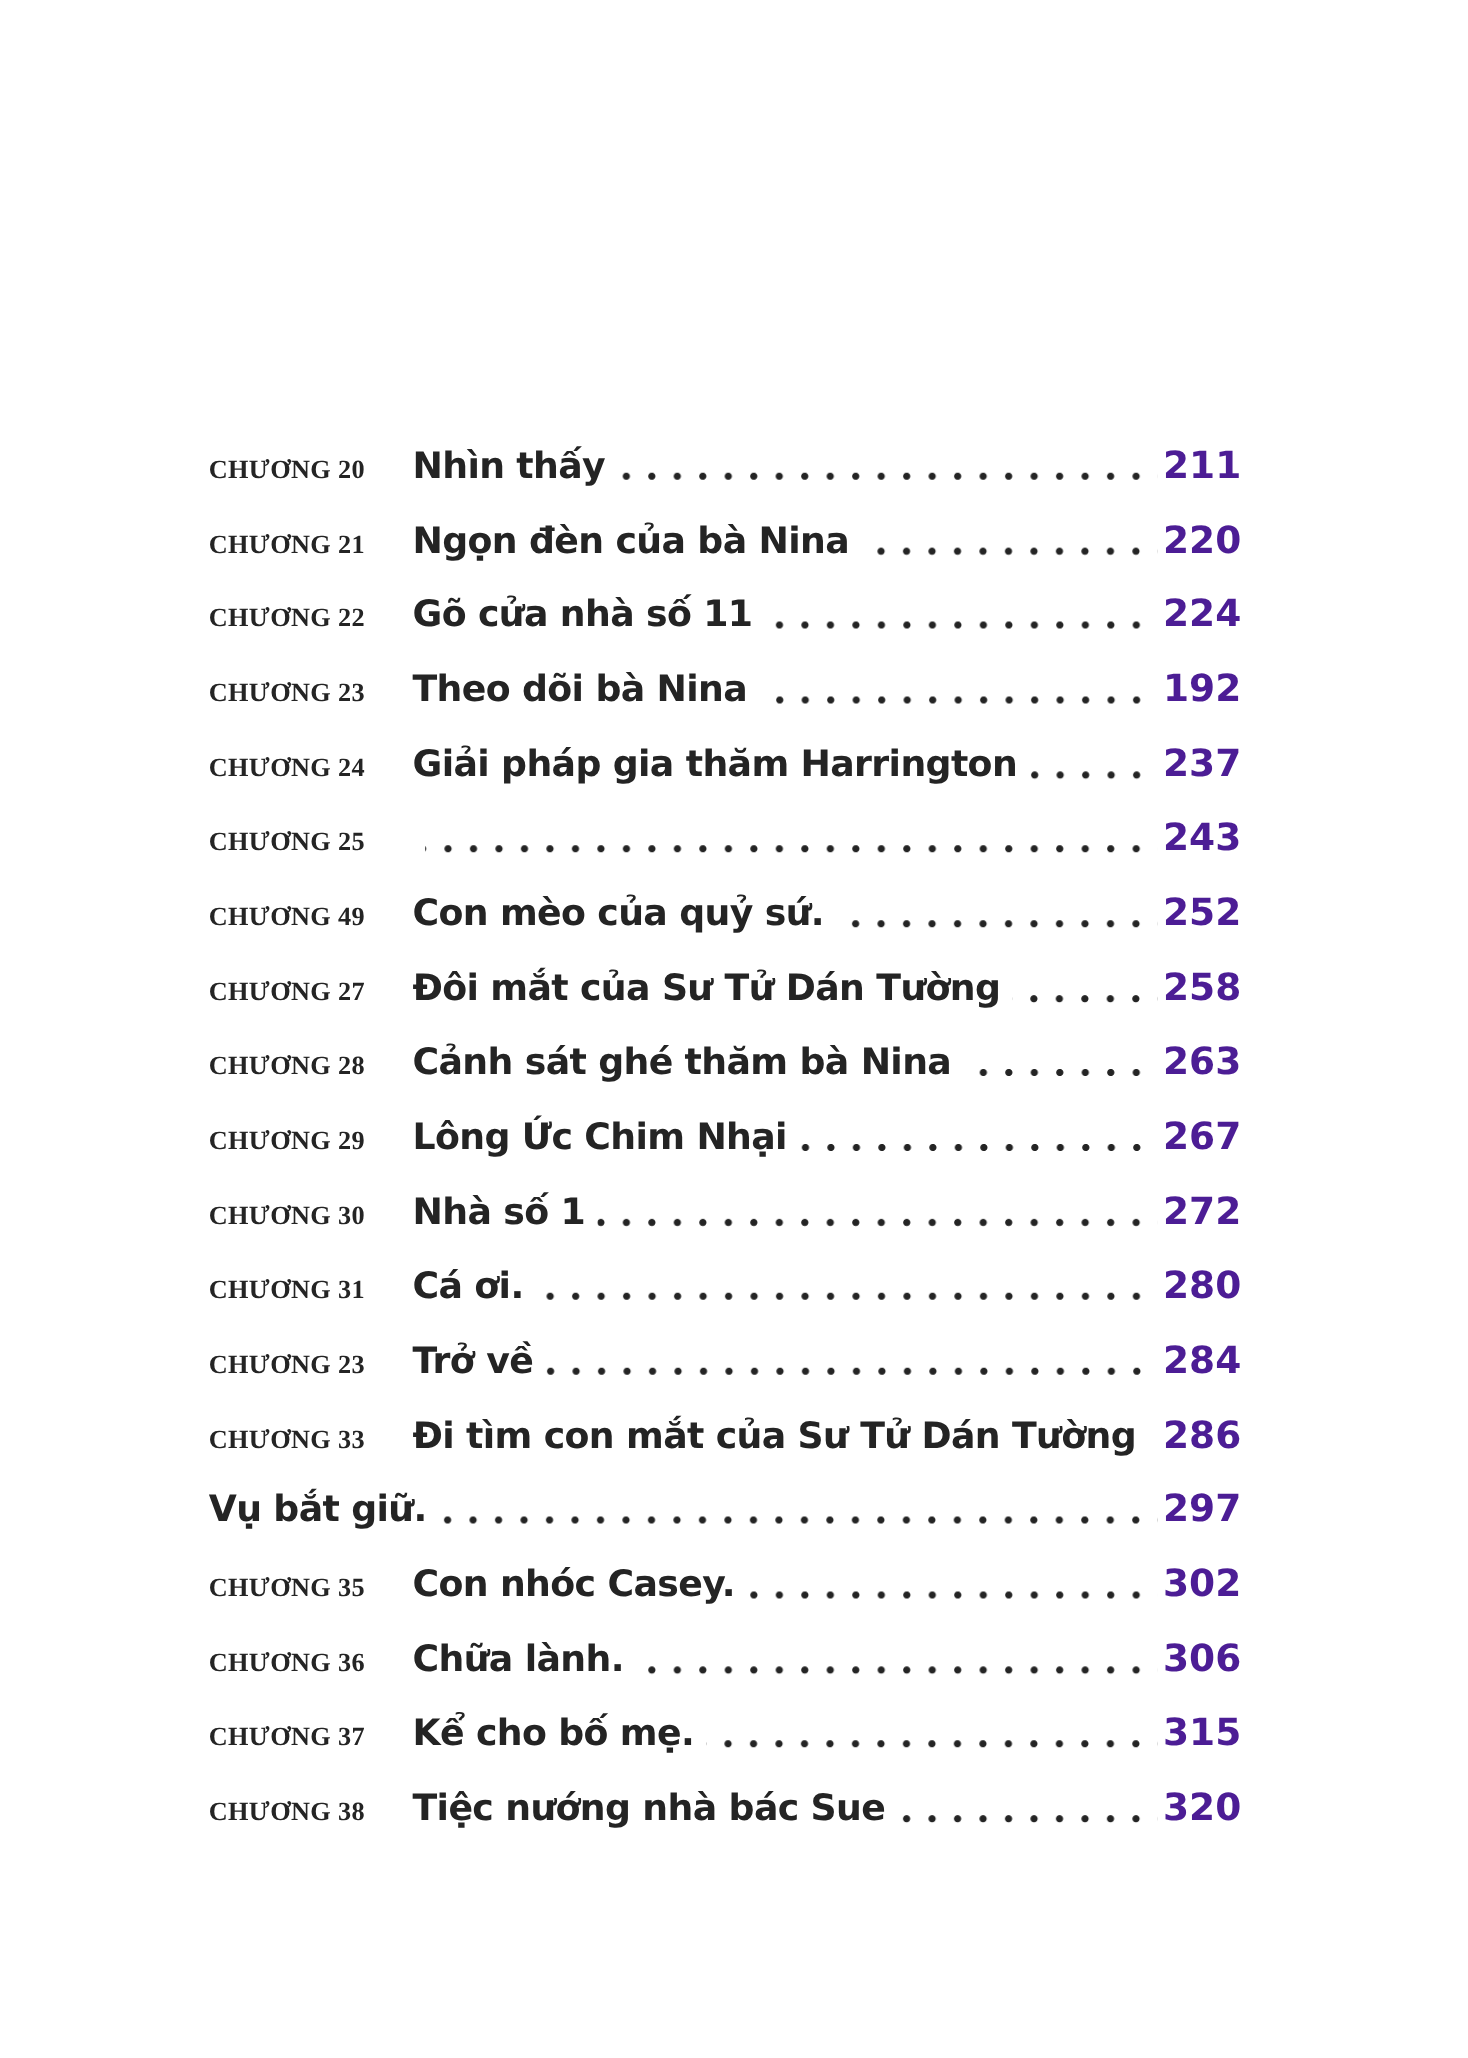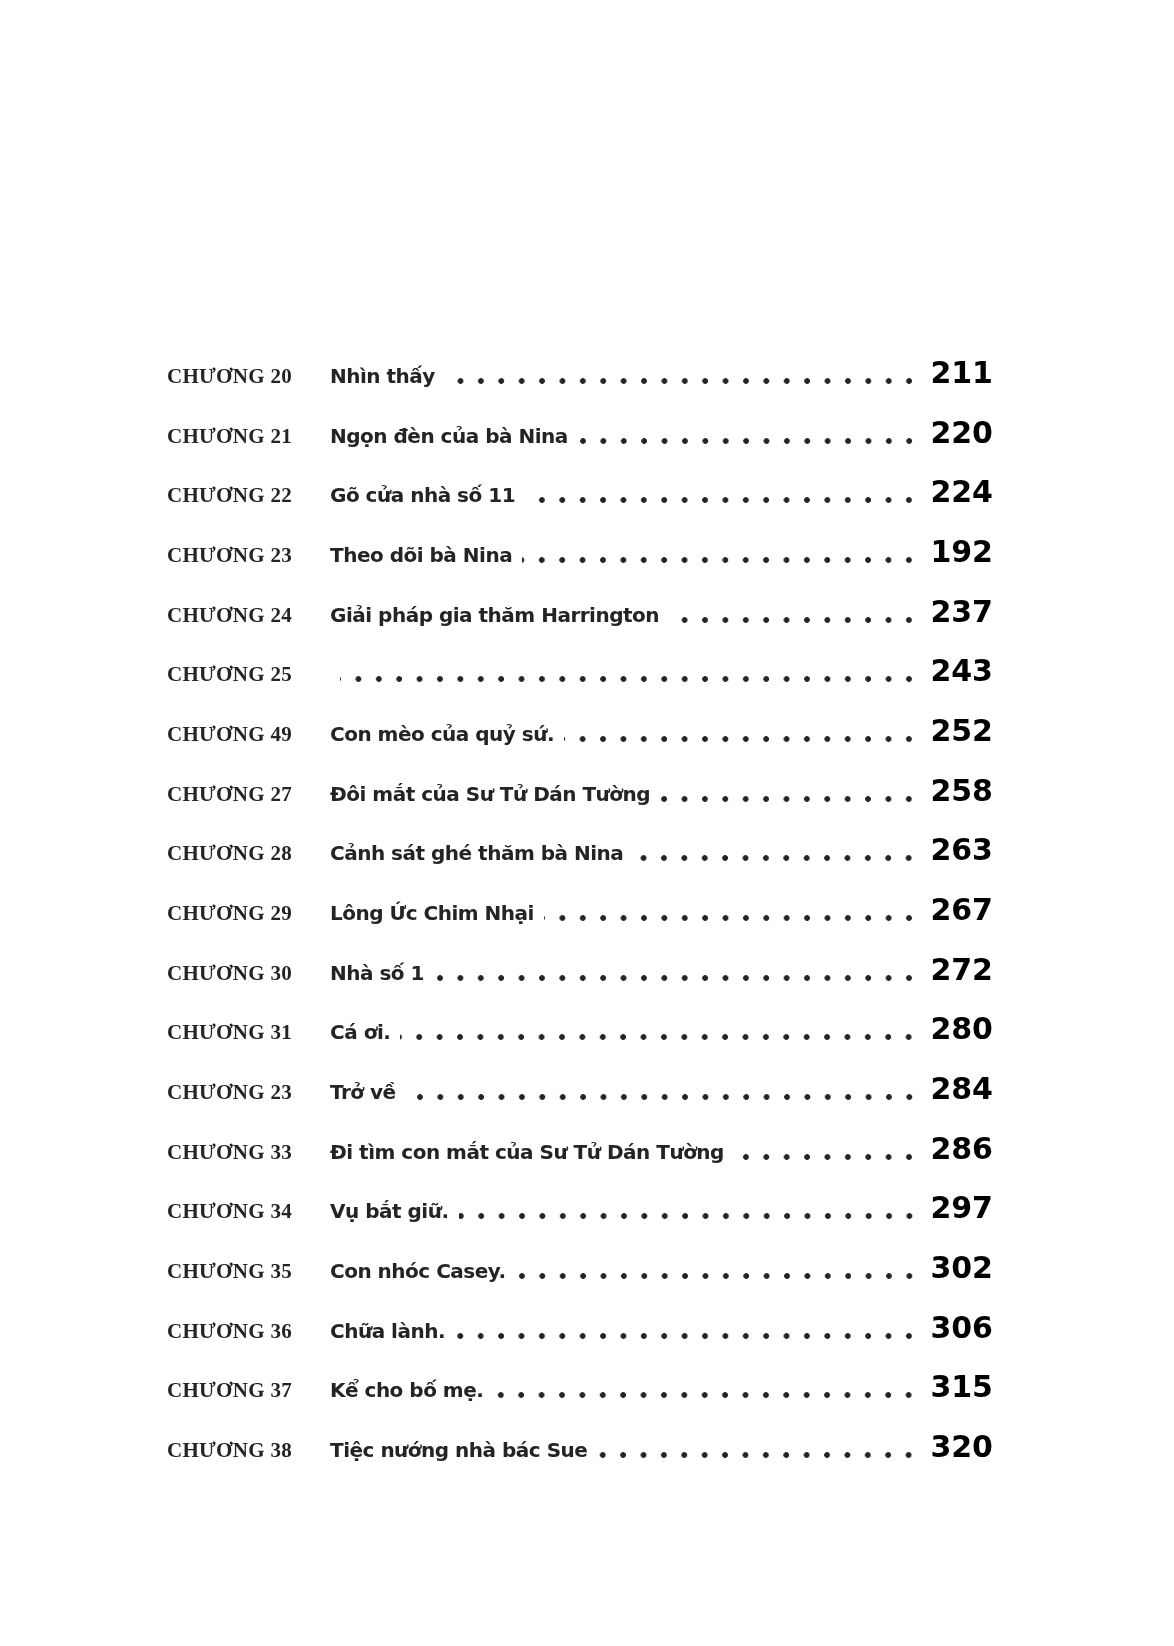--- a/index.html
+++ b/index.html
@@ -34,42 +34,42 @@
     font-family: Liberation Serif, serif;
     font-weight: 700;
     font-size: 21px;
     letter-spacing: 0.3px;
     color: #242424;
   }
   .chapter-title {
     flex: 0 0 auto;
     font-family: "DejaVu Sans", sans-serif;
     font-weight: 700;
-    font-size: 20px;
+    font-size: 29px;
     letter-spacing: -0.5px;
     color: #242424;
   }
   .dot-leader {
     flex: 1 1 auto;
     min-width: 6px;
     align-self: stretch;
     margin: 0 4px 0 10px;
     background-image: radial-gradient(circle at 3px 38px, #242424 2.5px, rgba(0,0,0,0) 3.2px);
     background-size: 20.4px 100%;
     background-repeat: repeat-x;
     background-position: right 0 top 0;
   }
   .page-number {
     flex: 0 0 auto;
     font-family: "DejaVu Sans", sans-serif;
     font-weight: 700;
     font-size: 30px;
     letter-spacing: 0px;
     text-align: right;
-    color: #000000;
+    color: #4c1d95;
   }
 </style>
 </head>
 <body>
 
 <div class="toc">
   <div class="toc-row">
     <span class="chapter-label">CHƯƠNG 20</span>
     <span class="chapter-title">Nhìn thấy</span>
     <span class="dot-leader"></span>
@@ -160,21 +160,20 @@
   </div>
 
   <div class="toc-row">
     <span class="chapter-label">CHƯƠNG 33</span>
     <span class="chapter-title">Đi tìm con mắt của Sư Tử Dán Tường</span>
     <span class="dot-leader"></span>
     <span class="page-number">286</span>
   </div>
 
   <div class="toc-row">
-    <span class="chapter-label">CHƯƠNG 34</span>
     <span class="chapter-title">Vụ bắt giữ.</span>
     <span class="dot-leader"></span>
     <span class="page-number">297</span>
   </div>
 
   <div class="toc-row">
     <span class="chapter-label">CHƯƠNG 35</span>
     <span class="chapter-title">Con nhóc Casey.</span>
     <span class="dot-leader"></span>
     <span class="page-number">302</span>

